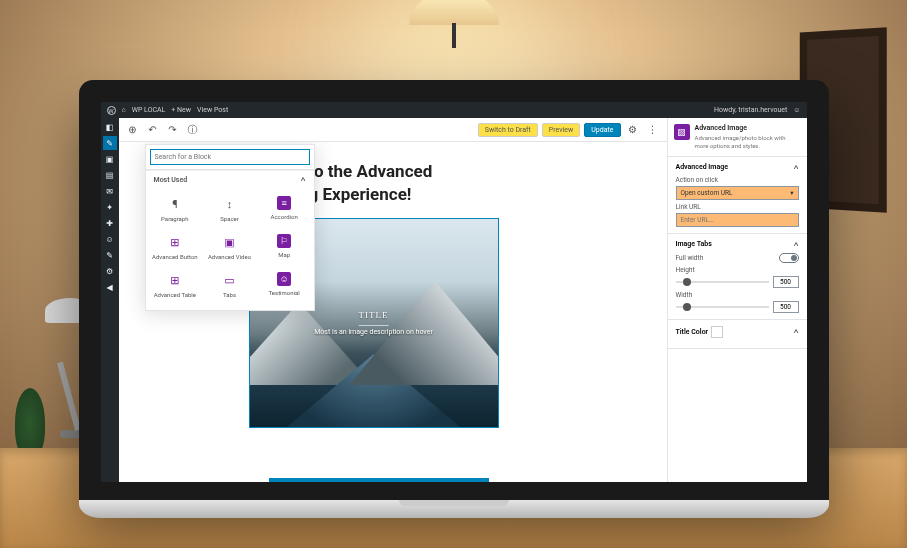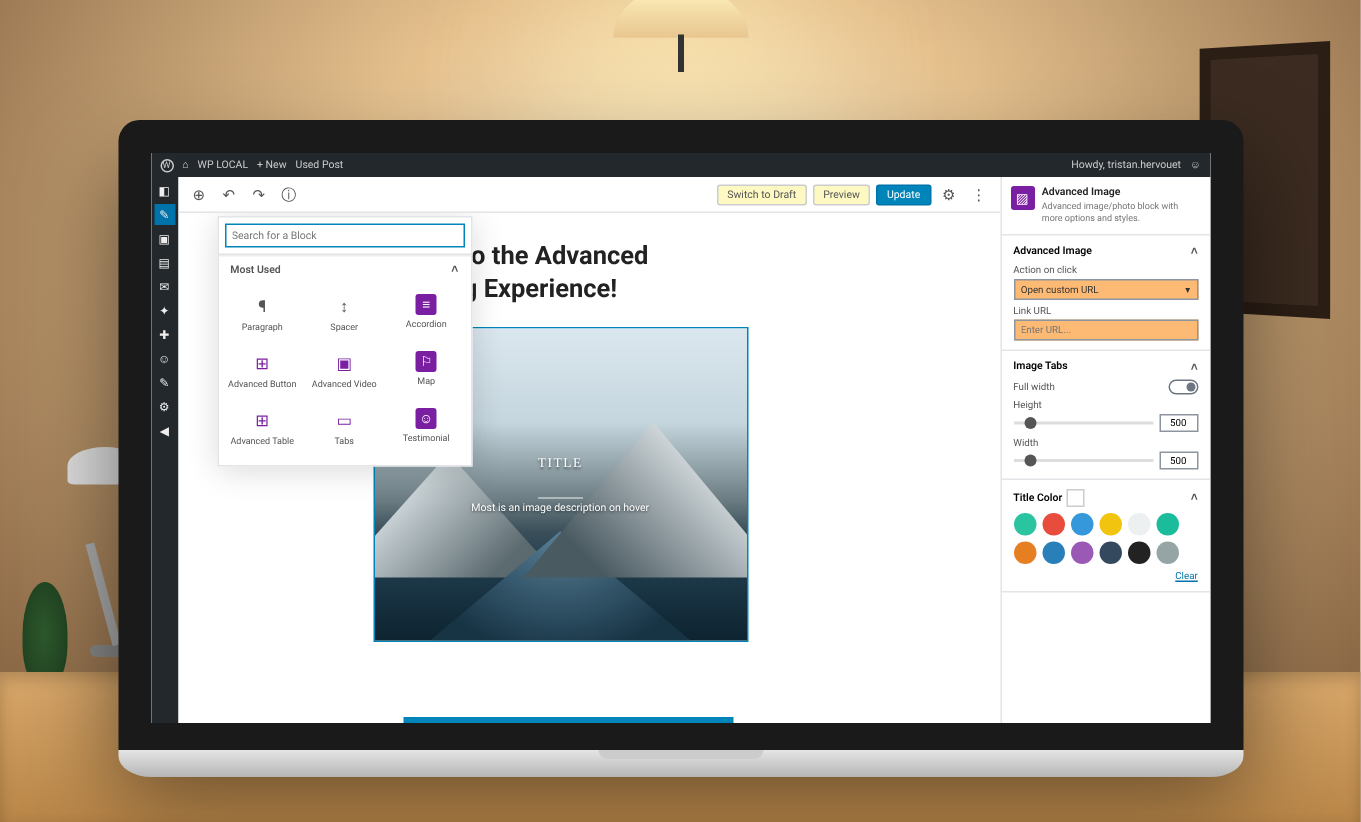--- a/index.html
+++ b/index.html
@@ -35,32 +35,32 @@
 
 .editor{position:absolute;top:16px;bottom:0;left:0;right:0;display:flex}
 .left-rail{width:18px;background:#23282d;display:flex;flex-direction:column;gap:2px;padding-top:2px;align-items:center}
 .left-rail .ico{width:14px;height:14px;display:flex;align-items:center;justify-content:center;color:#eee;font-size:8px}
 .left-rail .ico.active{background:#0073aa}
 
 .main{flex:1;display:flex;flex-direction:column;background:#fff}
 .topbar{height:24px;border-bottom:1px solid #e2e4e7;display:flex;align-items:center;padding:0 6px;gap:4px}
 .top-btn{width:16px;height:16px;border:none;background:none;display:flex;align-items:center;justify-content:center;color:#555;font-size:10px}
 .top-right{margin-left:auto;display:flex;gap:4px;align-items:center}
-.btn{padding:2px 6px;font-size:7px;border:1px solid #ccc;background:#fef9c3;border-radius:2px;color:#555}
+.btn{padding:2px 6px;font-size:7px;border:1px solid #ccc;background:#fde047;border-radius:2px;color:#555}
 .btn.primary{background:#0085ba;border-color:#0073aa;color:#fff}
 
 .canvas{flex:1;position:relative;overflow:hidden}
 .title-text{position:absolute;top:18px;left:190px;right:20px;font-size:17px;font-weight:700;font-family:Georgia,serif;color:#222;line-height:1.3}
 .image-block{position:absolute;top:76px;left:130px;width:250px;height:210px;border:1px solid #0085ba}
 .mountain{width:100%;height:100%;background:linear-gradient(180deg,#dbe7ee 0%,#c5d6de 30%,#6b7c82 55%,#3a4f5a 65%,#1e3a4a 78%,#0d2330 100%);position:relative;overflow:hidden}
 .mountain::before{content:"";position:absolute;top:40%;left:-10%;width:60%;height:40%;background:linear-gradient(135deg,#e8eff2 20%,#5b6a6f 80%);clip-path:polygon(0 100%,50% 0,100% 100%)}
 .mountain::after{content:"";position:absolute;top:30%;right:-10%;width:70%;height:50%;background:linear-gradient(225deg,#eef3f5 20%,#4a5a61 80%);clip-path:polygon(0 100%,50% 0,100% 100%)}
 .lake{position:absolute;bottom:0;left:15%;width:70%;height:35%;background:radial-gradient(ellipse at 50% 0%,#5a8199 0%,#173445 80%);clip-path:polygon(50% 0,100% 100%,0 100%)}
 .img-overlay{position:absolute;top:50%;left:50%;transform:translate(-50%,-50%);color:#fff;text-align:center;font-size:7px;text-shadow:0 1px 2px rgba(0,0,0,.6)}
-.img-overlay .ov-title{font-family:Georgia,serif;font-size:9px;letter-spacing:1px;margin-bottom:2px;border-bottom:1px solid rgba(255,255,255,.6);padding-bottom:18px;display:inline-block}
+.img-overlay .ov-title{font-family:Georgia,serif;font-size:9px;letter-spacing:1px;margin-bottom:2px;border-bottom:1px solid rgba(255,255,255,.6);padding-bottom:5px;display:inline-block}
 .blue-bar{position:absolute;bottom:0;left:150px;width:220px;height:4px;background:#0085ba}
 
 
 .inserter{position:absolute;top:2px;left:26px;width:170px;background:#fff;border:1px solid #e2e4e7;box-shadow:0 3px 20px rgba(0,0,0,.15);z-index:5}
 .search-wrap{padding:4px;border-bottom:1px solid #e2e4e7}
 .search-input{width:100%;border:1px solid #0085ba;padding:3px 4px;font-size:7px;outline:none}
 .panel-head{padding:4px 8px;font-size:7px;color:#555;font-weight:600;display:flex;justify-content:space-between;align-items:center;border-top:1px solid #eee}
 .block-grid{display:grid;grid-template-columns:repeat(3,1fr);padding:2px 2px 6px}
 .block-item{display:flex;flex-direction:column;align-items:center;gap:3px;padding:6px 2px;font-size:6px;color:#555;text-align:center}
 .block-item .bi{width:16px;height:16px;display:flex;align-items:center;justify-content:center;color:#555;font-size:11px}
@@ -121,21 +121,21 @@
 <div class="laptop">
  <div class="screen-bezel">
   <div class="screen">
 
    <div class="adminbar">
      <div class="adminbar-left">
        <span class="wp-logo">W</span>
        <span>⌂</span>
        <span>WP LOCAL</span>
        <span>+ New</span>
-       <span>Used Post</span>
+       <span>View Post</span>
      </div>
      <div class="adminbar-right">
        <span>Howdy, tristan.hervouet</span>
        <span>☺</span>
      </div>
    </div>
 
    <div class="editor">
 
      <div class="left-rail">
@@ -274,35 +274,20 @@
            <div class="slider"></div>
            <div class="num-box">500</div>
          </div>
        </div>
 
        <div class="panel">
          <div class="panel-title">
            <span><span>Title Color</span><span class="color-chip"></span></span>
            <span class="chev">˄</span>
          </div>
-         <div class="swatch-row" id="swatches">
-                <div class="swatch" style="background: rgb(43, 196, 160);"></div>
-                <div class="swatch" style="background: rgb(232, 76, 61);"></div>
-                <div class="swatch" style="background: rgb(52, 152, 219);"></div>
-                <div class="swatch" style="background: rgb(241, 196, 15);"></div>
-                <div class="swatch" style="background: rgb(236, 240, 241);"></div>
-                <div class="swatch" style="background: rgb(26, 188, 156);"></div>
-                <div class="swatch" style="background: rgb(230, 126, 34);"></div>
-                <div class="swatch" style="background: rgb(41, 128, 185);"></div>
-                <div class="swatch" style="background: rgb(155, 89, 182);"></div>
-                <div class="swatch" style="background: rgb(52, 73, 94);"></div>
-                <div class="swatch" style="background: rgb(34, 34, 34);"></div>
-                <div class="swatch" style="background: rgb(149, 165, 166);"></div>
-                <a class="clear-link">Clear</a>
-              </div>
        </div>
      </div>
 
    </div>
 
   </div>
  </div>
  <div class="base"></div>
 </div>
 

